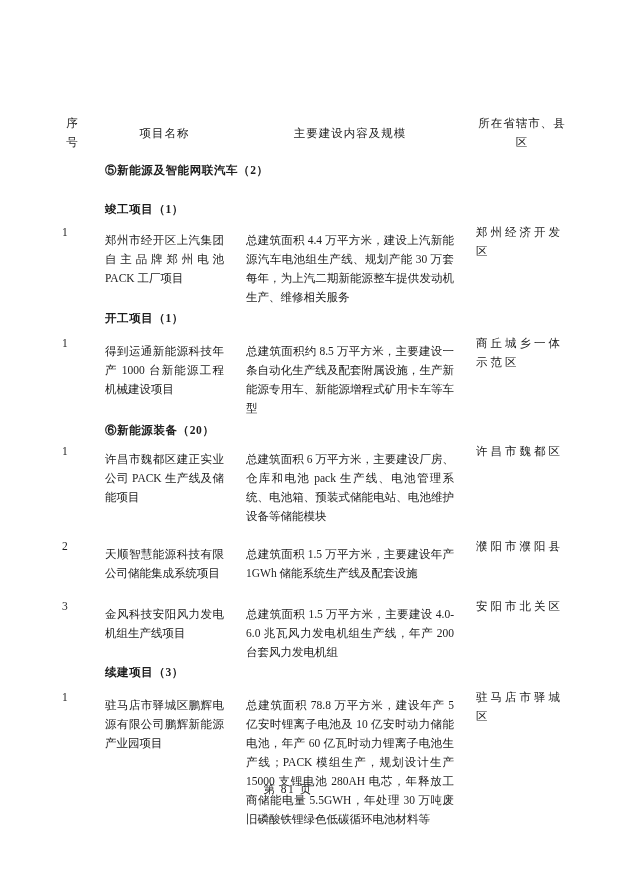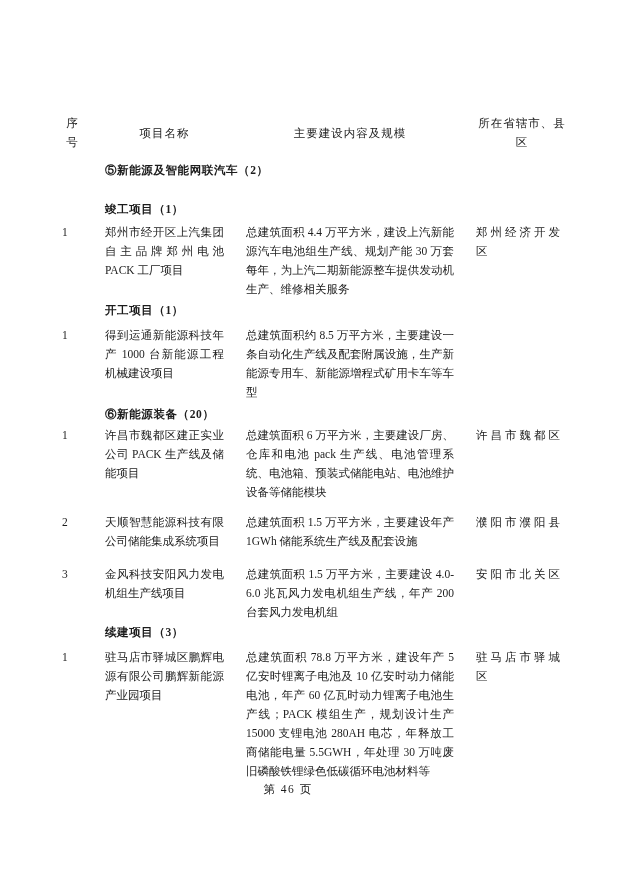--- a/index.html
+++ b/index.html
@@ -49,20 +49,21 @@
   .row {
     font-size: 11.5px;
     line-height: 19px;
   }
   .cell-no {
     text-align: left;
   }
   .cell-name, .cell-content {
     text-align: justify;
     text-justify: inter-character;
+    margin-top: 8px;
   }
   .cell-location {
     text-align: left;
     letter-spacing: 3px;
   }
   
   .footer {
     position: absolute;
     left: 0;
     right: 0;
@@ -94,20 +95,21 @@
     <div class="cell-content">总建筑面积 4.4 万平方米，建设上汽新能源汽车电池组生产线、规划产能 30 万套每年，为上汽二期新能源整车提供发动机生产、维修相关服务</div>
     <div class="cell-location">郑州经济开发区</div>
   </div>
 
   <div class="sub-title" style="margin-top:2px">开工项目（1）</div>
 
   <div class="grid row" style="margin-top:6px">
     <div class="cell-no">1</div>
     <div class="cell-name">得到运通新能源科技年产 1000 台新能源工程机械建设项目</div>
     <div class="cell-content">总建筑面积约 8.5 万平方米，主要建设一条自动化生产线及配套附属设施，生产新能源专用车、新能源增程式矿用卡车等车型</div>
+    <div class="cell-location">商丘城乡一体示范区</div>
   </div>
 
   <div class="sec-title" style="margin-top:3px">⑥新能源装备（20）</div>
 
 
   <div class="grid row" style="margin-top:2px">
     <div class="cell-no">1</div>
     <div class="cell-name">许昌市魏都区建正实业公司 PACK 生产线及储能项目</div>
     <div class="cell-content">总建筑面积 6 万平方米，主要建设厂房、仓库和电池 pack 生产线、电池管理系统、电池箱、预装式储能电站、电池维护设备等储能模块</div>
     <div class="cell-location">许昌市魏都区</div>
@@ -129,15 +131,15 @@
 
   <div class="sub-title" style="margin-top:1px">续建项目（3）</div>
 
   <div class="grid row" style="margin-top:6px">
     <div class="cell-no">1</div>
     <div class="cell-name">驻马店市驿城区鹏辉电源有限公司鹏辉新能源产业园项目</div>
     <div class="cell-content">总建筑面积 78.8 万平方米，建设年产 5 亿安时锂离子电池及 10 亿安时动力储能电池，年产 60 亿瓦时动力锂离子电池生产线；PACK 模组生产，规划设计生产 15000 支锂电池 280AH 电芯，年释放工商储能电量 5.5GWH，年处理 30 万吨废旧磷酸铁锂绿色低碳循环电池材料等</div>
     <div class="cell-location">驻马店市驿城区</div>
   </div>
 
-  <div class="footer">第 46 页</div>
+  <div class="footer">第 81 页</div>
 
 </div>
 
 </body></html>

